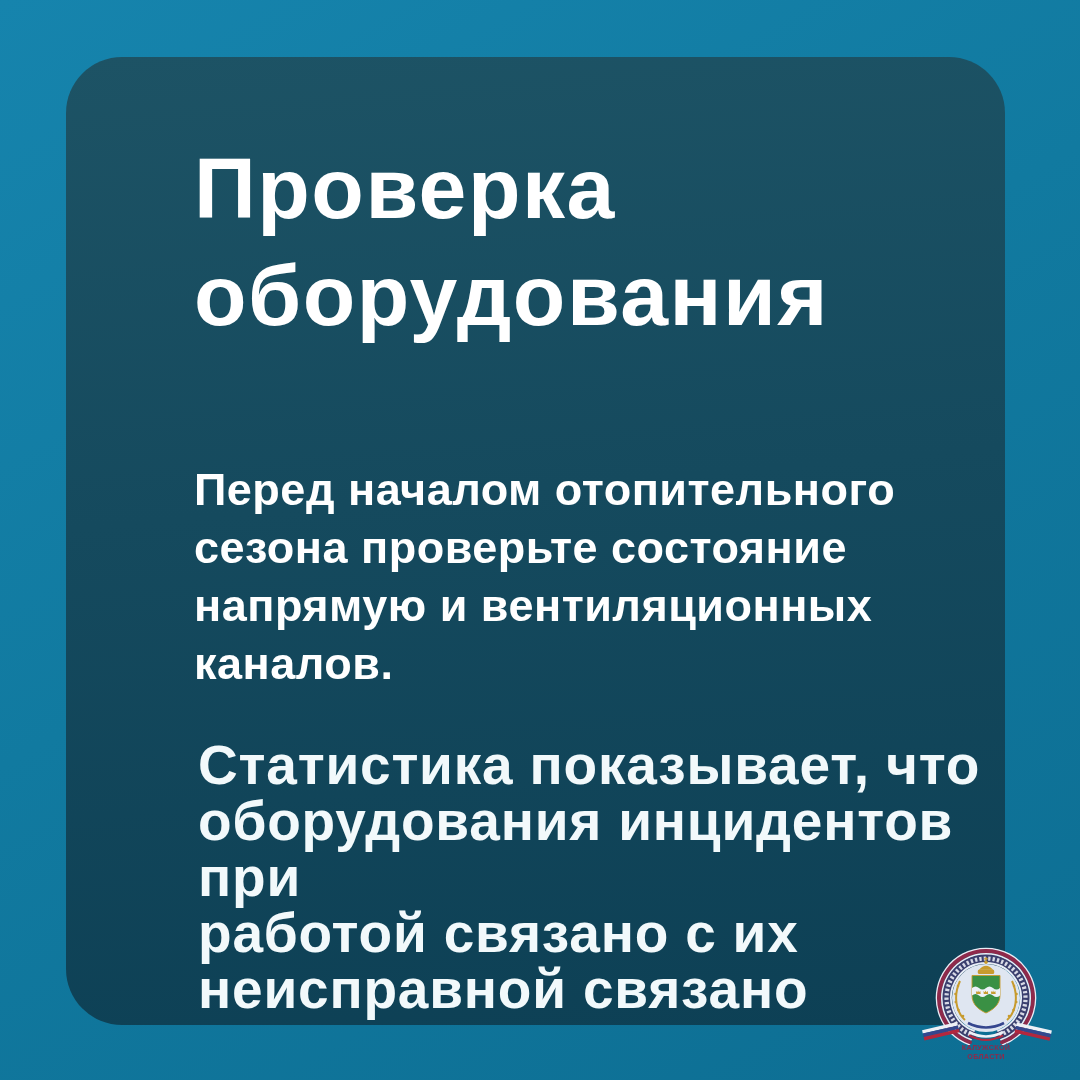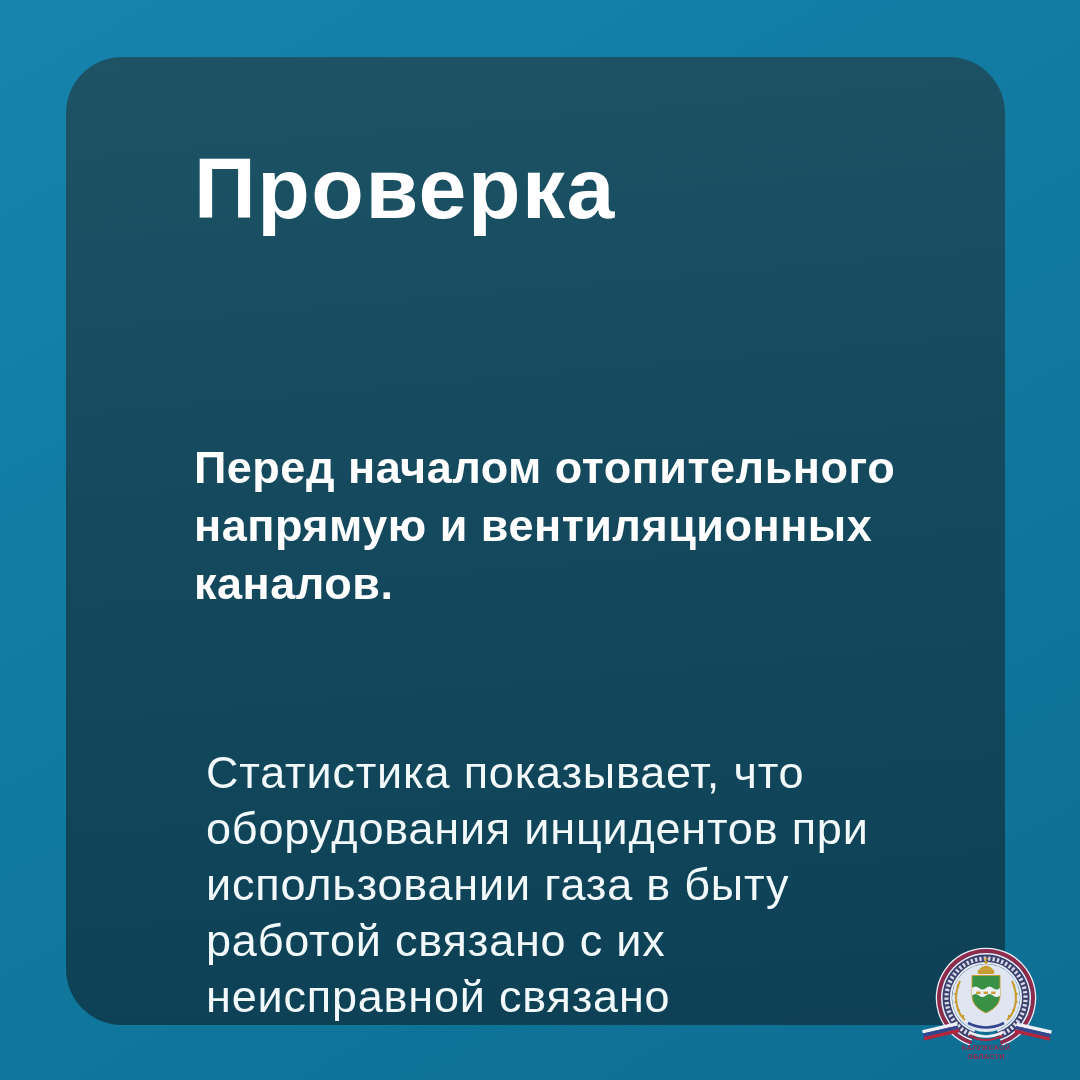--- a/index.html
+++ b/index.html
@@ -32,36 +32,36 @@
     color: #ffffff;
     font-size: 86px;
     font-weight: 700;
     line-height: 107px;
     letter-spacing: 1.5px;
   }
   .title .line, .para .line { display: block; }
   .lead {
     position: absolute;
     left: 128px;
-    top: 382px;
+    top: 404px;
     margin: 0;
     color: #ffffff;
     font-size: 45px;
     font-weight: 700;
     line-height: 58px;
     letter-spacing: 0.5px;
   }
   .body-text {
     position: absolute;
     left: 128px;
     top: 676px;
-    margin: 12px;
+    margin: 4px;
     color: #f2f9fb;
-    font-size: 45px;
-    font-weight: 400;
+    font-size: 55px;
+    font-weight: 700;
     line-height: 56px;
     letter-spacing: 0.8px;
   }
   .emblem {
     position: absolute;
     left: 921px;
     top: 944px;
     width: 152px;
     height: 136px;
   }
@@ -72,32 +72,33 @@
   }
 </style>
 </head>
 <body>
 
 <div class="poster">
 
   <section class="card">
     <h1 class="title">
       <span class="line">Проверка</span>
+      <span class="line">оборудования</span>
     </h1>
 
     <p class="lead para">
       <span class="line">Перед началом отопительного</span>
+      <span class="line">сезона проверьте состояние</span>
       <span class="line">напрямую и вентиляционных</span>
       <span class="line">каналов.</span>
     </p>
 
     <p class="body-text para">
       <span class="line">Статистика показывает, что</span>
       <span class="line">оборудования инцидентов при</span>
-      <span class="line">использовании газа в быту</span>
       <span class="line">работой связано с их</span>
       <span class="line">неисправной связано</span>
     </p>
   </section>
 
   <div class="emblem">
     <svg viewBox="0 0 152 136" xmlns="http://www.w3.org/2000/svg">
 
       <circle cx="65" cy="54" r="34" fill="#dfe6f1"></circle>
 

